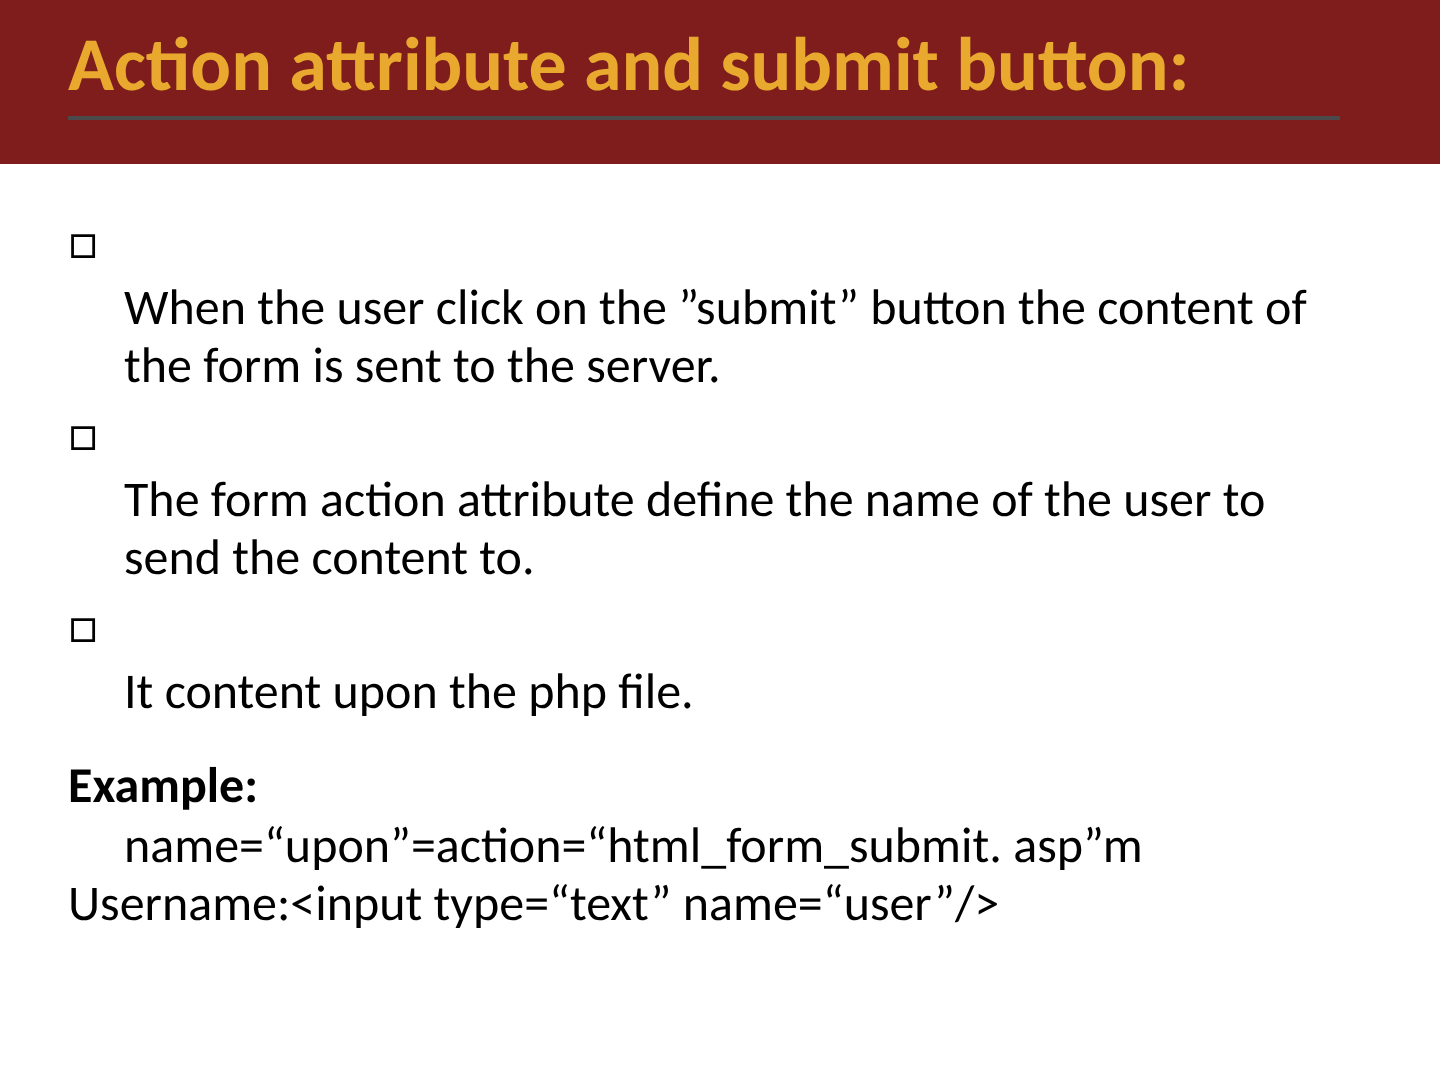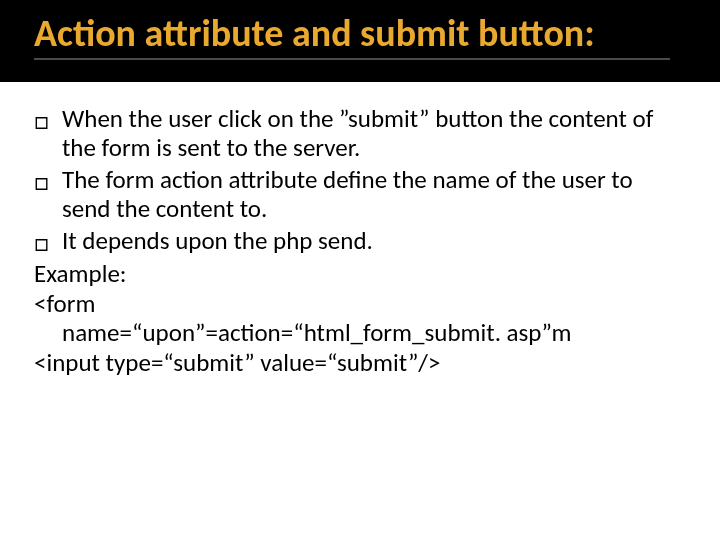--- a/index.html
+++ b/index.html
@@ -11,21 +11,21 @@
     font-family: Calibri, "Segoe UI", Arial, sans-serif;
     overflow: hidden;
   }
   .slide {
     width: 720px;
     height: 540px;
     position: relative;
     background: #ffffff;
   }
   .title-band {
-    background: #000000;
+    background: #7f1d1d;
     padding: 14px 16px 22px 0;
   }
   .title-text-wrap {
     margin: 0 34px;
     border-bottom: 2px solid #4a4a4a;
     padding-bottom: 4px;
   }
   .title-text {
     color: #e9a92f;
     font-size: 38px;
@@ -46,24 +46,25 @@
   }
   .bullet .marker {
     flex: 0 0 auto;
     width: 28px;
     font-size: 25px;
     line-height: 1.18;
     padding-top: 2px;
   }
   .bullet .text {
     flex: 1 1 auto;
+    margin-top: 35px;
   }
   .example-label {
-    font-weight: 400;
-    margin-top: 2px;
+    font-weight: 700;
+    margin-top: 18px;
   }
   .code-line {
     margin: 0;
   }
   .code-indent {
     margin-left: 28px;
   }
 </style>
 </head>
 <body>
@@ -83,24 +84,23 @@
       <div class="text">When the user click on the ”submit”  button the content of the form is sent to the server.</div>
     </div>
 
     <div class="bullet">
       <div class="marker">□</div>
       <div class="text">The form action attribute define the name of the user  to send the content to.</div>
     </div>
 
     <div class="bullet">
       <div class="marker">□</div>
-      <div class="text">It depends upon the php send.</div>
+      <div class="text">It content upon the php file.</div>
     </div>
 
     <div class="example-label">Example:</div>
 
-    <div class="code-line">&lt;form</div>
     <div class="code-line code-indent">name=“upon”=action=“html_form_submit. asp”m</div>
-    <div class="code-line">&lt;input type=“submit” value=“submit”/&gt;</div>
+    <div class="code-line">Username:&lt;input type=“text” name=“user”/&gt;</div>
 
   </div>
 
 </div>
 
 </body></html>

